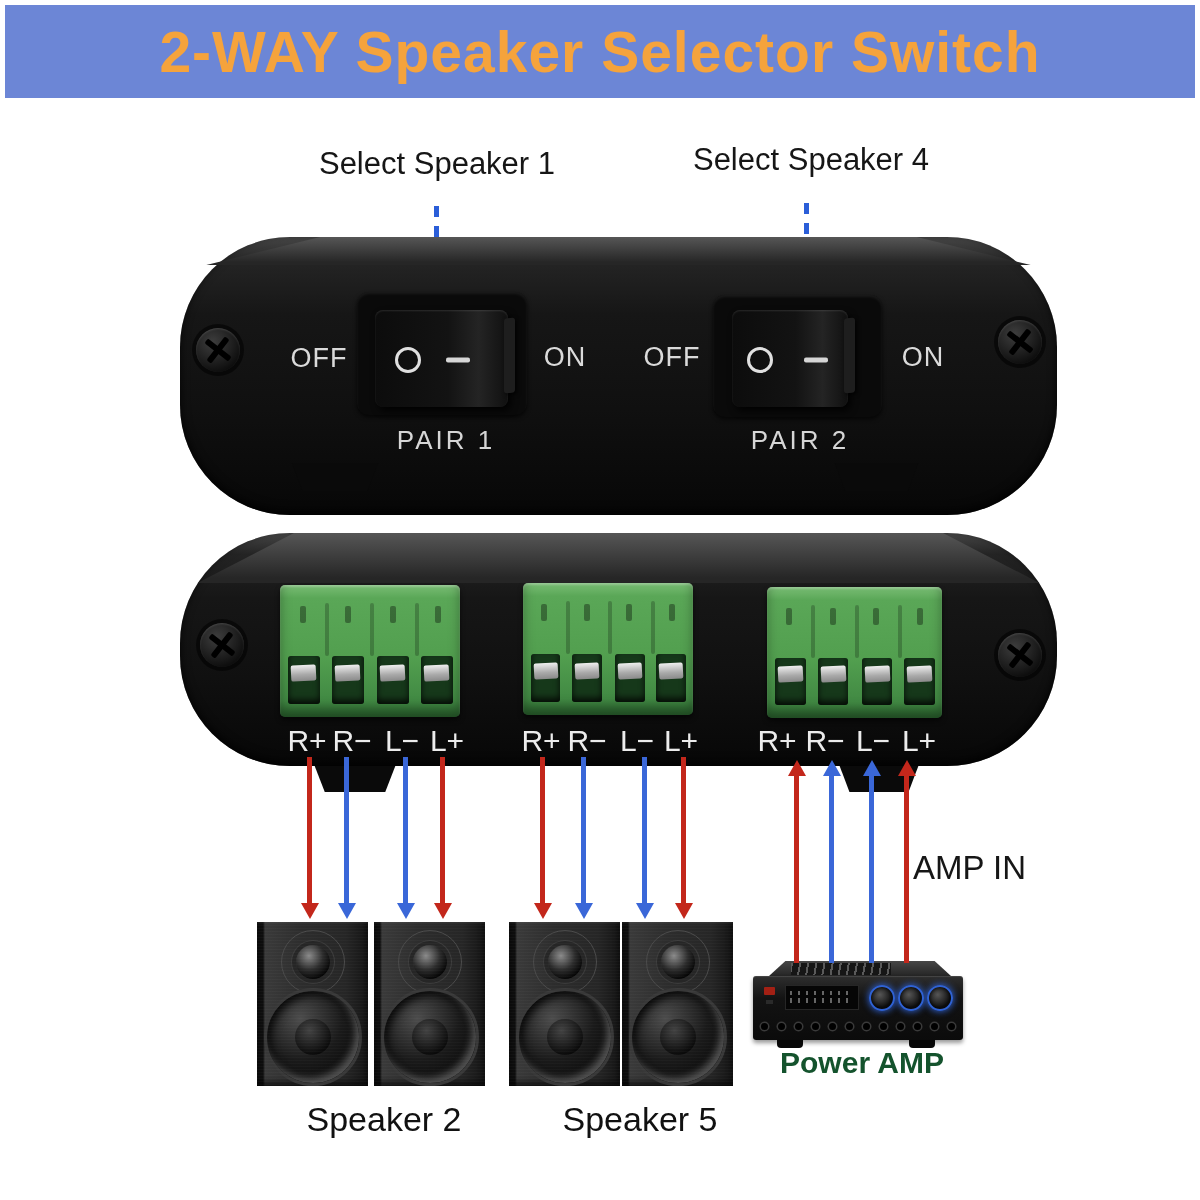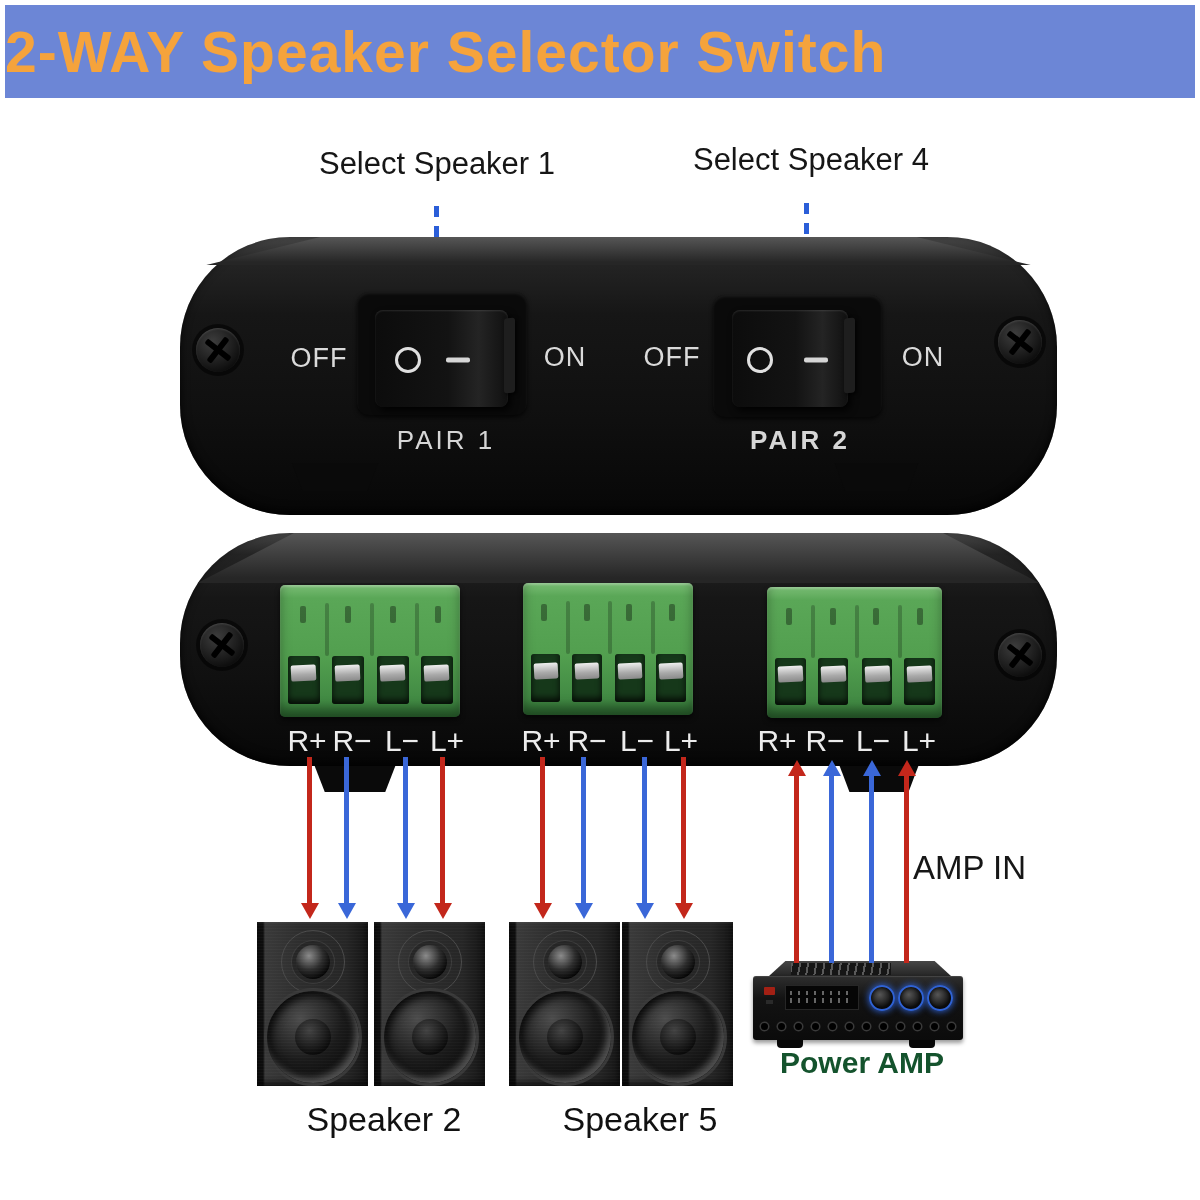--- a/index.html
+++ b/index.html
@@ -1,21 +1,21 @@
 <!DOCTYPE html>
 <html style="--banner-bg: #6C86D6; --banner-text: #F5A33C; --wire-red: #C3271B; --wire-blue: #3A67D8; --callout-dash: #2B5ED8; --terminal-green: #529F4F;"><head>
 <meta charset="utf-8">
 <style>
   html,body{margin:0;padding:0;background:#fff;}
   #canvas{position:relative;width:1200px;height:1200px;background:#fff;overflow:hidden;
           font-family:"Liberation Sans", sans-serif;}
 
   
   .banner{position:absolute;left:5px;top:5px;width:1190px;height:93px;
-          background:var(--banner-bg,#6C86D6);display:flex;align-items:center;}
+          background:var(--banner-bg,#6C86D6);display:flex;align-items:center;justify-content:center;}
   .banner h1{margin:0;font-size:57px;font-weight:bold;color:var(--banner-text,#F5A33C);letter-spacing:1px;}
 
   
   .callout{position:absolute;transform:translateX(-50%);font-size:31px;color:#161616;white-space:nowrap;}
   .dash-line{position:absolute;width:5px;
      background-image:repeating-linear-gradient(180deg,var(--callout-dash,#2B5ED8) 0 11px,transparent 11px 20px);}
 
   
   .device{position:absolute;left:180px;width:877px;border-radius:110px;
           background:linear-gradient(180deg,#474747 0%,#242424 9%,#161616 28%,#101010 62%,#070707 100%);
@@ -147,21 +147,21 @@
     <span class="pair-text" style="left:266px;top:203px;">PAIR 1</span>
 
     <span class="panel-text" style="left:492px;top:120px;">OFF</span>
     <div class="bezel" style="left:533px;top:58px;width:169px;height:122px;">
       <div class="rocker" style="left:19px;top:15px;width:116px;height:97px;">
         <span class="sym-o" style="left:28px;top:50px;"></span>
         <span class="sym-dash" style="left:84px;top:50px;"></span>
       </div>
     </div>
     <span class="panel-text" style="left:743px;top:120px;">ON</span>
-    <span class="pair-text" style="left:620px;top:203px;font-weight:bold;">PAIR 2</span>
+    <span class="pair-text" style="left:620px;top:203px;">PAIR 2</span>
 
     <div class="foot" style="left:110px;top:226px;width:90px;"></div>
     <div class="foot" style="left:653px;top:226px;width:87px;"></div>
   </div>
 
   <div class="device rear">
     <div class="topface"></div>
     <div class="screw" style="left:20px;top:90px;"></div>
     <div class="screw" style="left:818px;top:100px;"></div>
 

